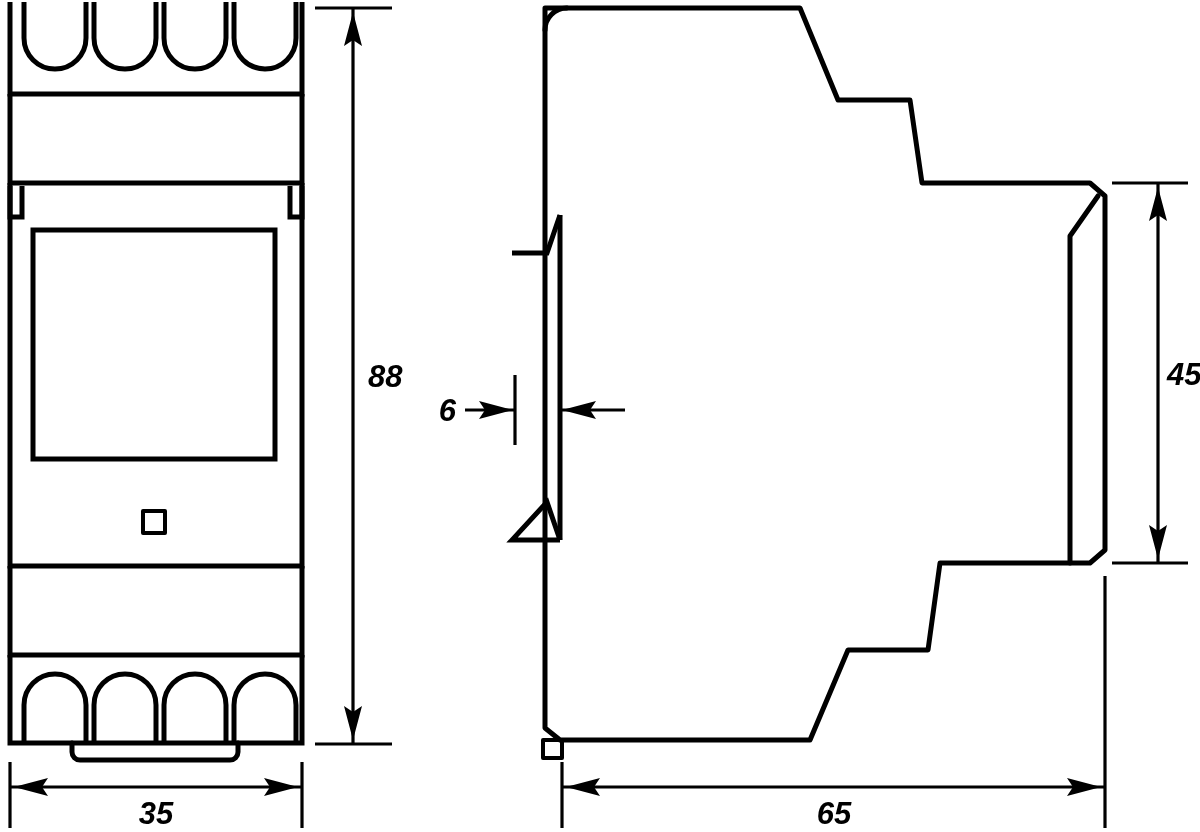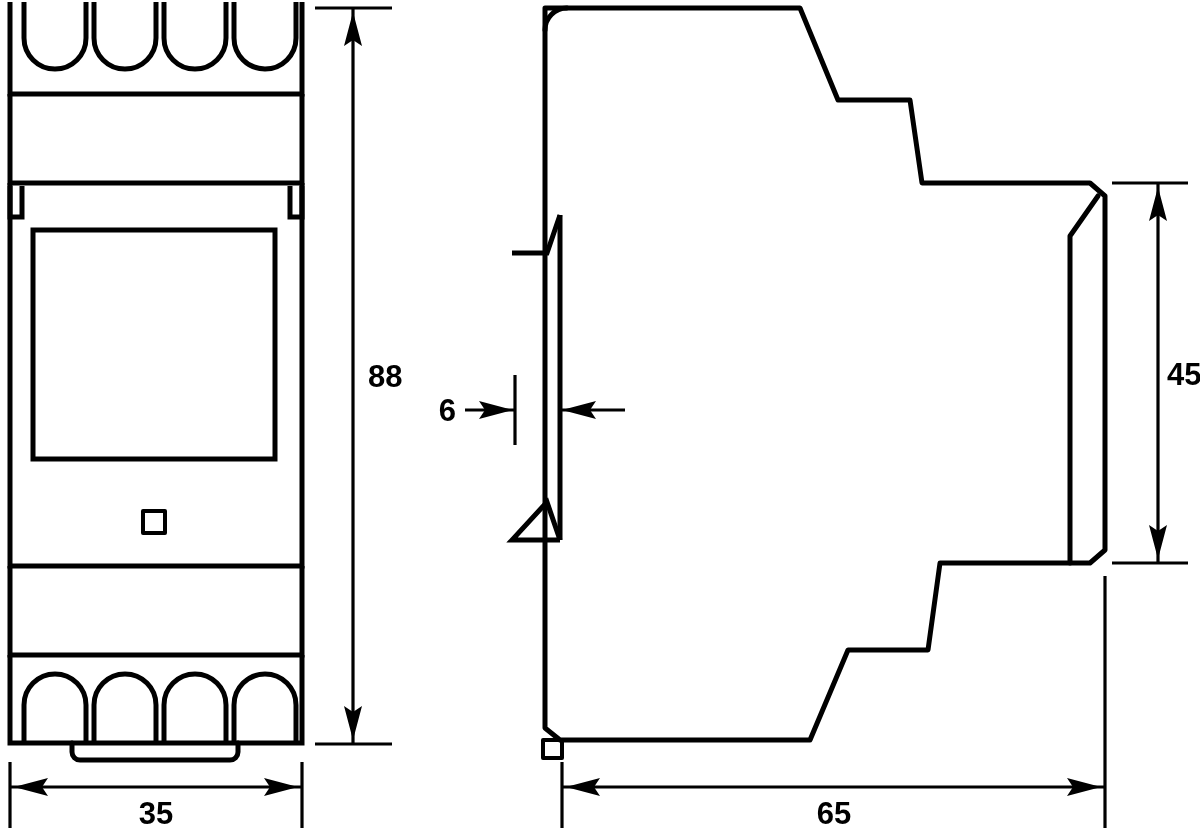--- a/index.html
+++ b/index.html
@@ -12,20 +12,21 @@
     width: 1200px;
     height: 832px;
     overflow: hidden;
     font-family: "Liberation Sans", sans-serif;
   }
   #drawing-root {
     position: relative;
     width: 1200px;
     height: 832px;
     background: #ffffff;
+    font-style: italic;
   }
   svg#tech-drawing {
     display: block;
     width: 1200px;
     height: 832px;
   }
   .outline {
     fill: none;
     stroke: #000000;
     stroke-width: 5;

